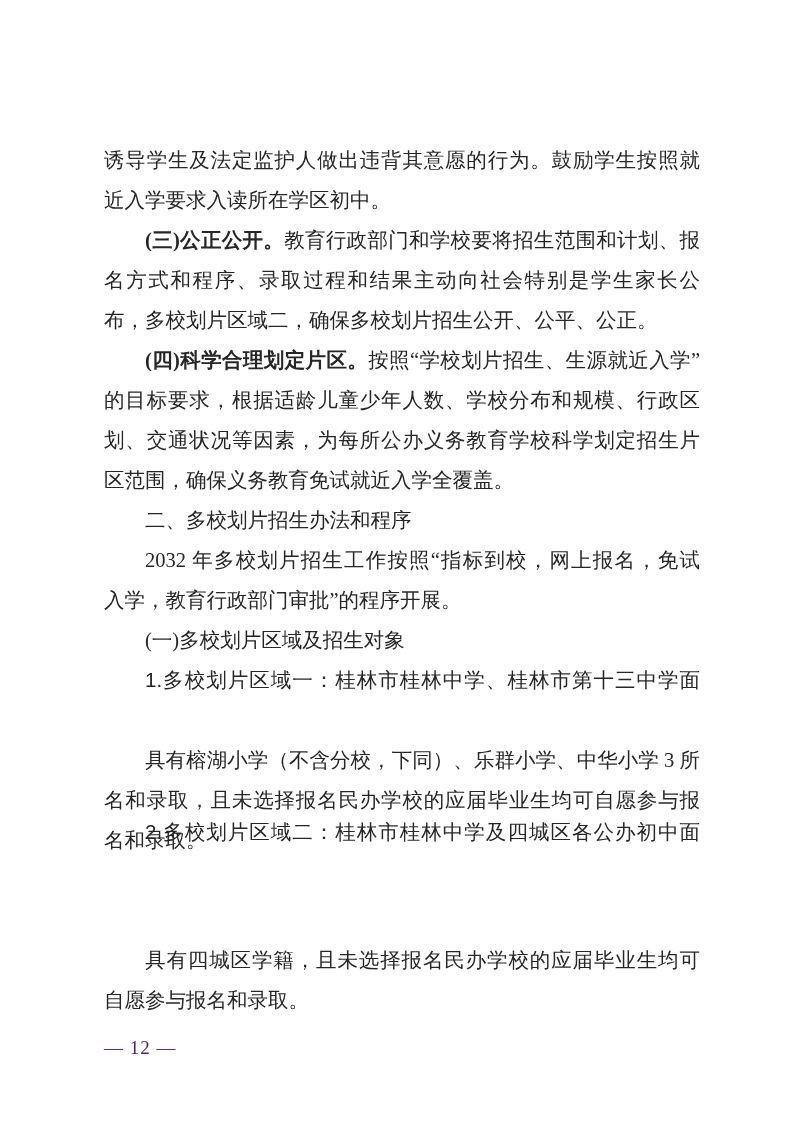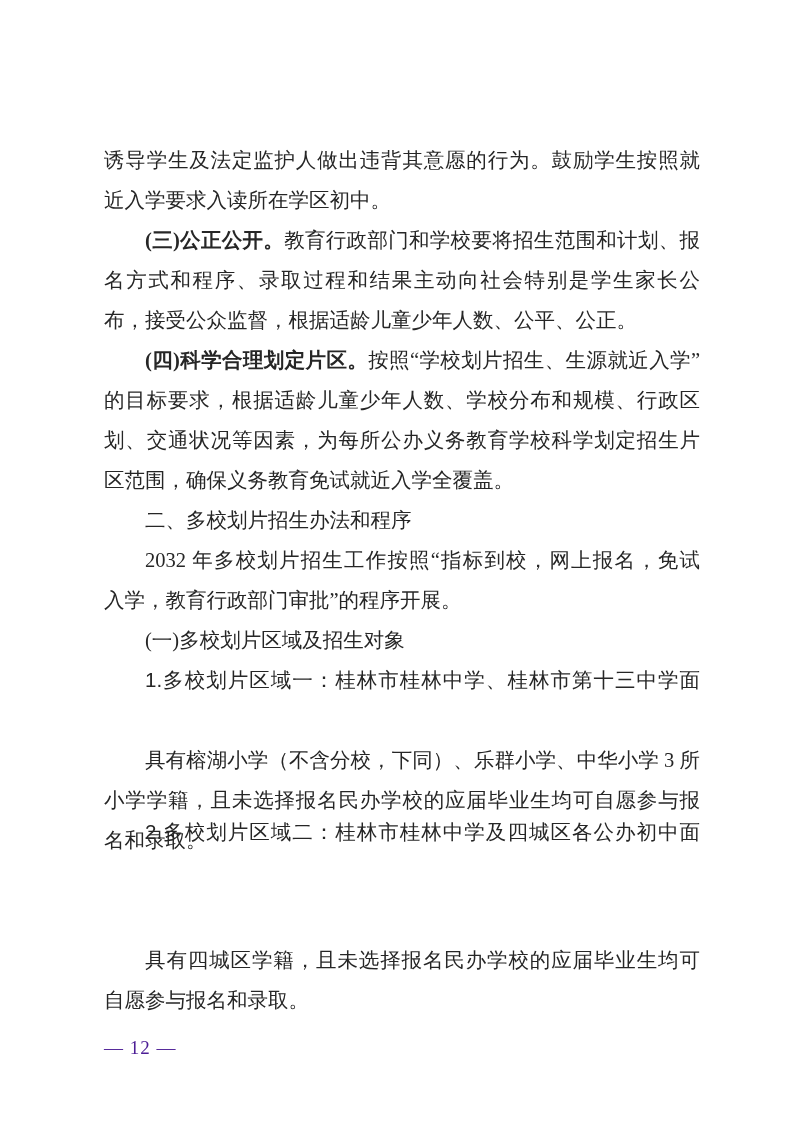--- a/index.html
+++ b/index.html
@@ -71,31 +71,31 @@
 </style>
 </head>
 <body>
 
 <div class="page">
   <div class="content">
       <div class="line" style="top: 180px;"><span class="s-normal">近入学要求入读所在学区初中。</span></div>
       <div class="line justify" style="top: 140px;"><span class="s-normal">诱导学生及法定监护人做出违背其意愿的行为。鼓励学生按照就</span></div>
       <div class="line justify indent" style="top: 220px;"><span class="s-lead-bold">(三)公正公开。</span><span class="s-normal">教育行政部门和学校要将招生范围和计划、报</span></div>
       <div class="line justify" style="top: 260px;"><span class="s-normal">名方式和程序、录取过程和结果主动向社会特别是学生家长公</span></div>
-      <div class="line" style="top: 300px;"><span class="s-normal">布，接受公众监督，根据适龄儿童少年人数、公平、公正。</span></div>
+      <div class="line" style="top: 300px;"><span class="s-normal">布，多校划片区域二，确保多校划片招生公开、公平、公正。</span></div>
       <div class="line justify indent" style="top: 340px;"><span class="s-lead-bold">(四)科学合理划定片区。</span><span class="s-normal">按照“学校划片招生、生源就近入学”</span></div>
       <div class="line justify" style="top: 380px;"><span class="s-normal">的目标要求，根据适龄儿童少年人数、学校分布和规模、行政区</span></div>
       <div class="line justify" style="top: 420px;"><span class="s-normal">划、交通状况等因素，为每所公办义务教育学校科学划定招生片</span></div>
       <div class="line" style="top: 460px;"><span class="s-normal">区范围，确保义务教育免试就近入学全覆盖。</span></div>
       <div class="line indent" style="top: 500px;"><span class="s-hei">二、多校划片招生办法和程序</span></div>
       <div class="line justify indent" style="top: 540px;"><span class="s-normal">2032 年多校划片招生工作按照“指标到校，网上报名，免试</span></div>
       <div class="line" style="top: 580px;"><span class="s-normal">入学，教育行政部门审批”的程序开展。</span></div>
       <div class="line indent" style="top: 620px;"><span class="s-kai">(一)多校划片区域及招生对象</span></div>
       <div class="line justify indent" style="top: 660px;"><span class="s-hei">1.多校划片区域一：</span><span class="s-normal">桂林市桂林中学、桂林市第十三中学面</span></div>
       <div class="line justify indent" style="top: 740px;"><span class="s-normal">具有榕湖小学（不含分校，下同）、乐群小学、中华小学 3 所</span></div>
-      <div class="line justify" style="top: 780px;"><span class="s-normal">小学学籍，且未选择报名民办学校的应届毕业生均可自愿参与报</span></div>
+      <div class="line justify" style="top: 780px;"><span class="s-normal">名和录取，且未选择报名民办学校的应届毕业生均可自愿参与报</span></div>
       <div class="line" style="top: 820px;"><span class="s-normal">名和录取。</span></div>
       <div class="line justify indent" style="top: 812px;"><span class="s-hei">2.多校划片区域二：</span><span class="s-normal">桂林市桂林中学及四城区各公办初中面</span></div>
       <div class="line justify indent" style="top: 940px;"><span class="s-normal">具有四城区学籍，且未选择报名民办学校的应届毕业生均可</span></div>
       <div class="line" style="top: 980px;"><span class="s-normal">自愿参与报名和录取。</span></div>
     </div>
   <div class="footer">— 12 —</div>
 </div>
 
 </body></html>

